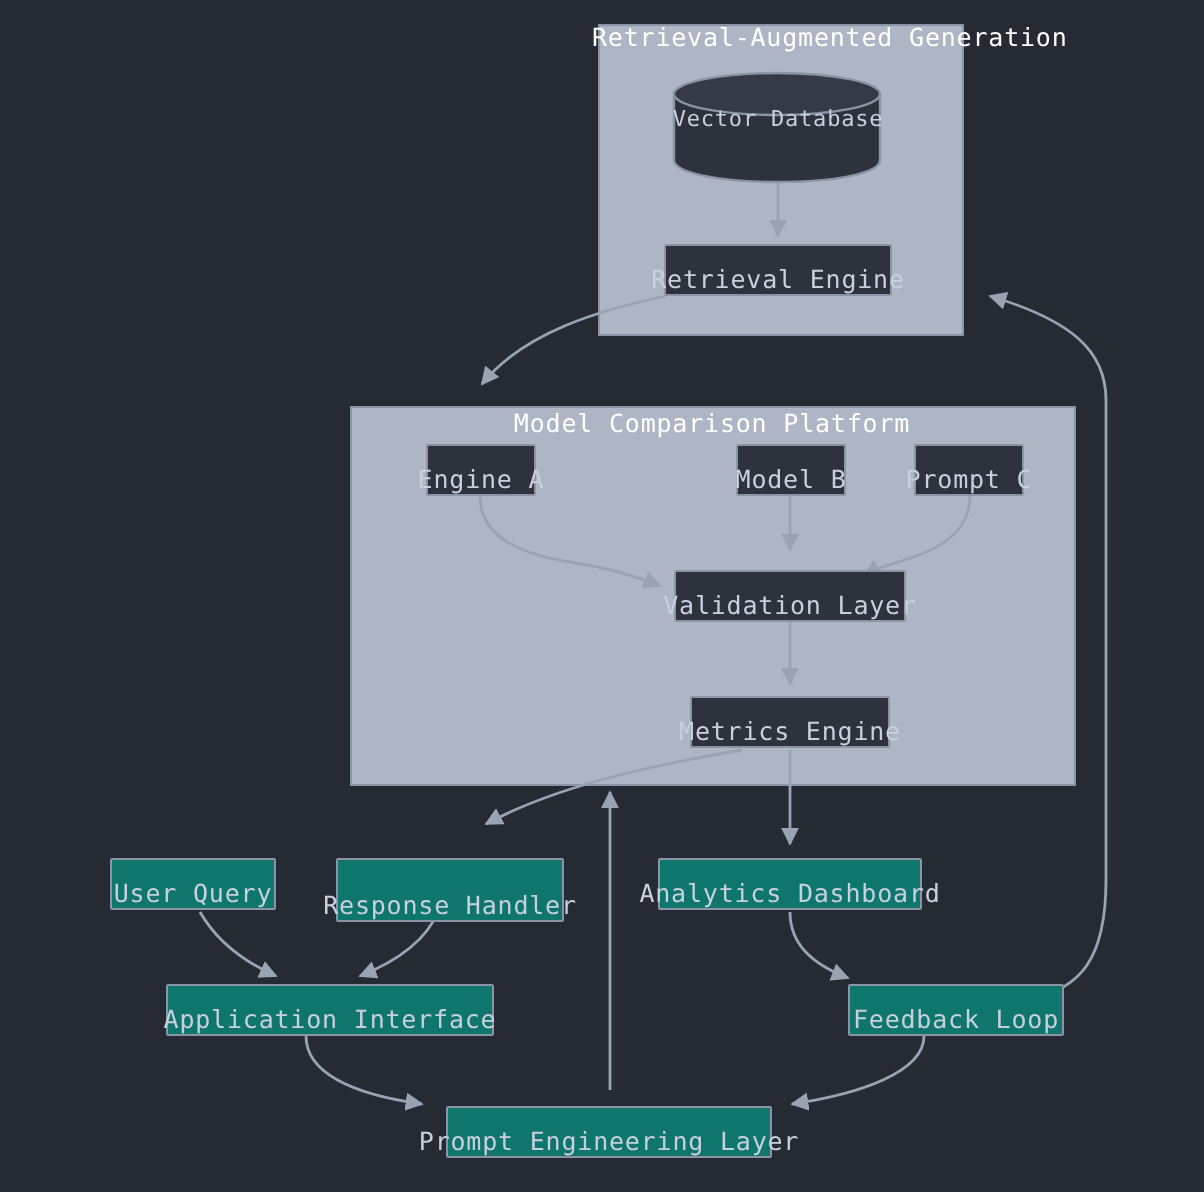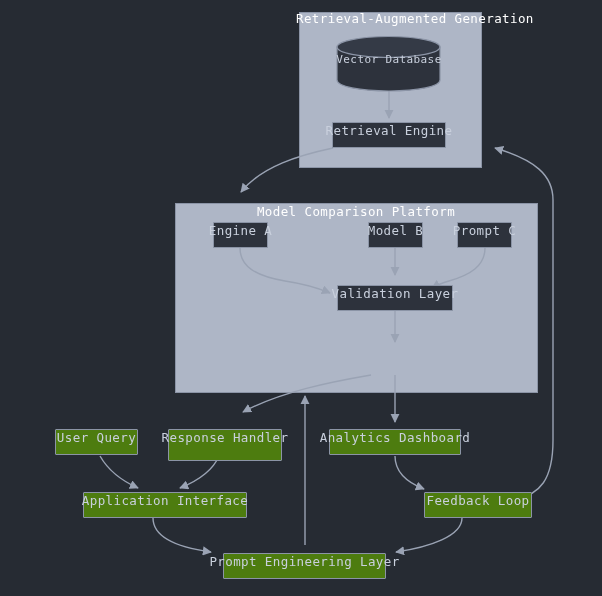--- a/index.html
+++ b/index.html
@@ -38,27 +38,27 @@
   }
   .node {
     position: absolute;
     box-sizing: border-box;
     background: #2d323c;
     border: 1px solid #8b94a6;
     color: #c9d0dd;
     font-size: 12.5px;
     letter-spacing: 0.4px;
     display: flex;
-    align-items: flex-start;
+    align-items: flex-end;
     justify-content: center;
     white-space: nowrap;
     border-radius: 1px;
   }
   .node.plain {
-    background: #4d7c0f;
+    background: #0f766e;
   }
   .cyl-label {
     position: absolute;
     color: #c9d0dd;
     font-size: 11px;
     letter-spacing: 0.4px;
     display: flex;
     align-items: center;
     justify-content: center;
     white-space: nowrap;
@@ -152,20 +152,23 @@
   </div>
 
   <div class="node" style="left: 457px; top: 222px; width: 55px; height: 26px;">
     <span>Prompt C</span>
   </div>
 
   <div class="node" style="left: 337px; top: 285px; width: 116px; height: 26px;">
     <span>Validation Layer</span>
   </div>
 
+  <div class="node" style="left: 345px; top: 348px; width: 100px; height: 26px;">
+    <span>Metrics Engine</span>
+  </div>
 
   <div class="node plain" style="left: 55px; top: 429px; width: 83px; height: 26px;">
     <span>User Query</span>
   </div>
 
   <div class="node plain" style="left: 168px; top: 429px; width: 114px; height: 32px;">
     <span>Response Handler</span>
   </div>
 
   <div class="node plain" style="left: 329px; top: 429px; width: 132px; height: 26px;">

